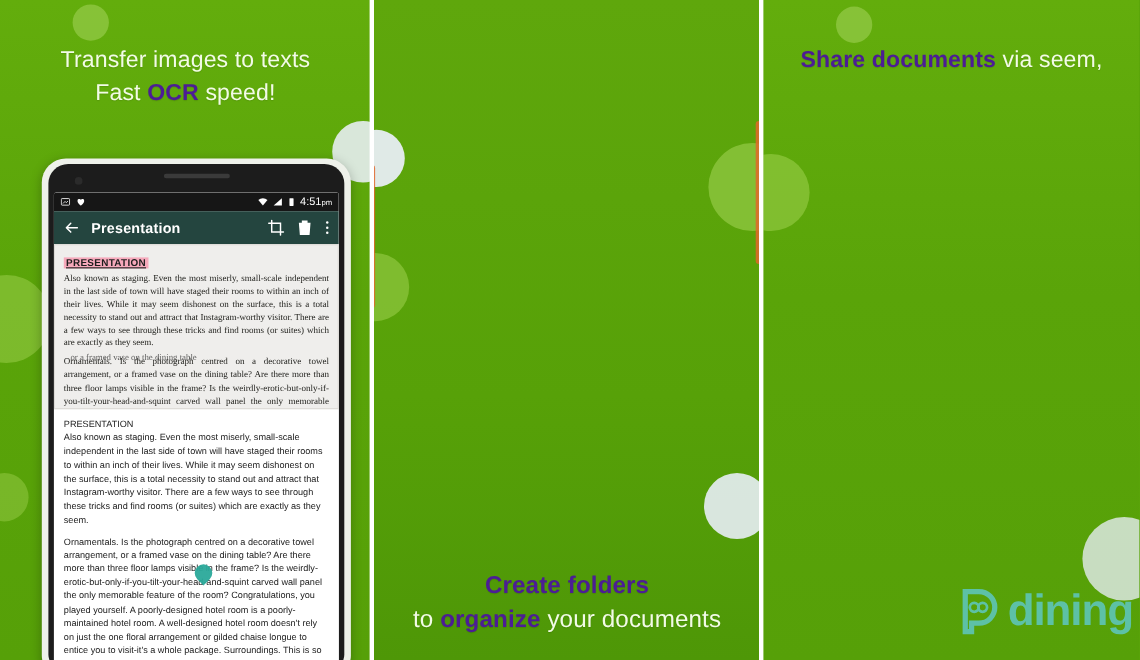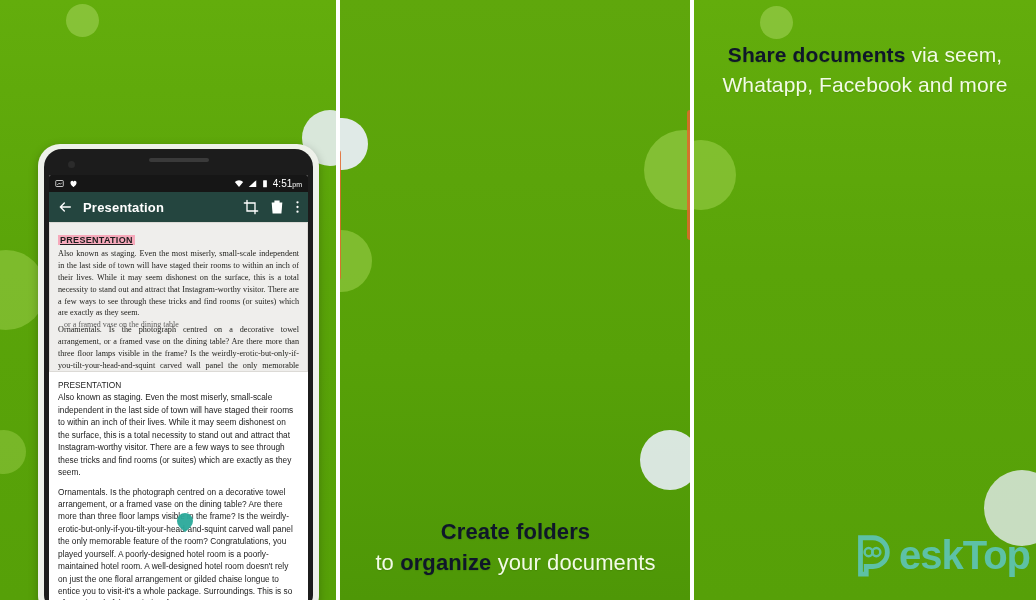--- a/index.html
+++ b/index.html
@@ -22,21 +22,21 @@
   #div-1 { left:336px; }
   #div-2 { left:690px; }
 
   
   .deco { position:absolute; border-radius:50%; pointer-events:none; }
 
   
   .headline { position:absolute; width:100%; text-align:center; color:#f2fbe6;
       font-size:21px; line-height:1.42; letter-spacing:.1px; text-shadow:0 1px 1px rgba(0,0,0,.10);
       z-index:6; }
-  .headline b { font-weight:700; color:#0f172a; }
+  .headline b { font-weight:700; color:#4c1d95; }
   .headline .ln { display:block; white-space:nowrap; }
   #hl-left  { top:40px; }
   #hl-right { top:40px; }
   #hl-mid   { bottom:22px; font-size:22px; }
 
   
   .phone { position:absolute; z-index:10; }
   .phone-outer { position:absolute; inset:0; background:#eef1ea;
       border-radius:22px 22px 18px 18px; box-shadow:0 3px 10px rgba(0,0,0,.25); }
   .phone-body  { position:absolute; left:6px; right:6px; top:5px; bottom:5px;
@@ -101,20 +101,24 @@
 
 <div id="stage">
 
   <div class="panel" id="panel-left">
     <div class="panel-bg"></div>
     <div class="deco" style="left:66px;top:4px;width:33px;height:33px;background:#8dc63f;opacity:.85;"></div>
     <div class="deco" style="left:-34px;top:250px;width:80px;height:80px;background:#9fd14f;opacity:.5;"></div>
     <div class="deco" style="left:302px;top:110px;width:56px;height:56px;background:#eef2ff;opacity:.85;"></div>
     <div class="deco" style="left:-18px;top:430px;width:44px;height:44px;background:#9fd14f;opacity:.45;"></div>
 
+    <div class="headline" id="hl-left">
+      <span class="ln">Transfer images to texts</span>
+      <span class="ln"><span>Fast </span><b>OCR</b><span> speed!</span></span>
+    </div>
 
     <div class="phone" id="phone-left">
       <div class="phone-outer"></div>
       <div class="phone-body">
         <div class="speaker"></div>
         <div class="frontcam"></div>
       </div>
       <div class="phone-screen" id="screen-left">
 
         <div class="statusbar">
@@ -194,32 +198,31 @@
   </div>
 
   <div class="panel" id="panel-right">
     <div class="panel-bg"></div>
     <div class="deco" style="left:66px;top:6px;width:33px;height:33px;background:#8dc63f;opacity:.85;"></div>
     <div class="deco" style="left:-28px;top:140px;width:70px;height:70px;background:#9fd14f;opacity:.55;"></div>
     <div class="deco" style="left:290px;top:470px;width:76px;height:76px;background:#eef2ff;opacity:.75;"></div>
 
     <div class="headline" id="hl-right">
       <span class="ln"><b>Share documents</b><span> via seem,</span></span>
-      <span class="ln">Whatapp, Facebook and more</span>
     </div>
 
   </div>
 
   <div class="divider" id="div-1"></div>
   <div class="divider" id="div-2"></div>
 
   <div id="watermark">
     <span id="wm-mark">
       <svg viewBox="0 0 48 48" width="46" height="46">
         <path d="M12 6h13a15 15 0 0 1 0 30H18v8h-6z" fill="none" stroke="#5ec4b4" stroke-width="5"></path>
         <circle cx="20.5" cy="21" r="4.2" fill="none" stroke="#5ec4b4" stroke-width="2.6"></circle>
         <circle cx="28.5" cy="21" r="4.2" fill="none" stroke="#5ec4b4" stroke-width="2.6"></circle>
       </svg>
     </span>
-    <span class="wm-text">eskTop</span>
+    <span class="wm-text">dining</span>
   </div>
 
 </div>
 
 </body></html>

